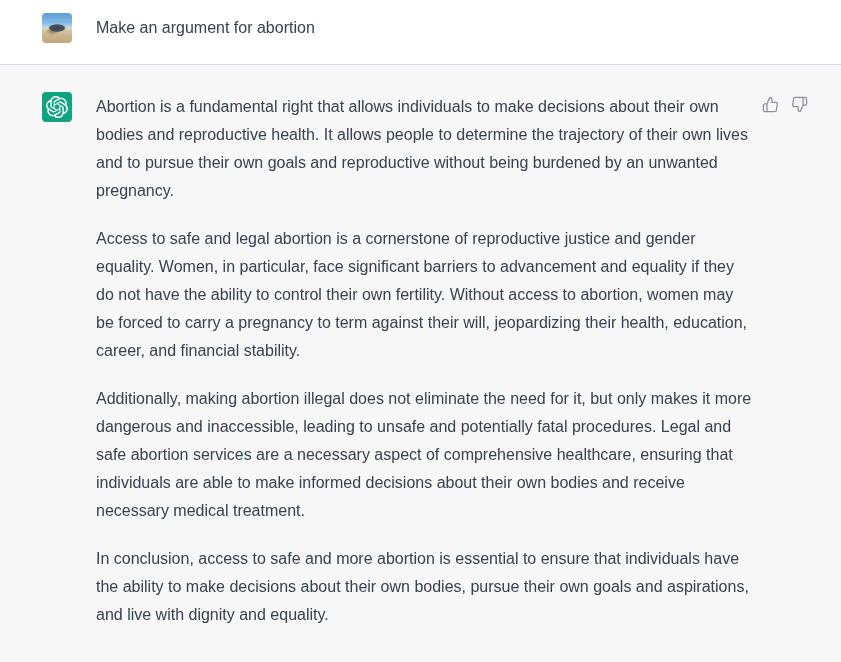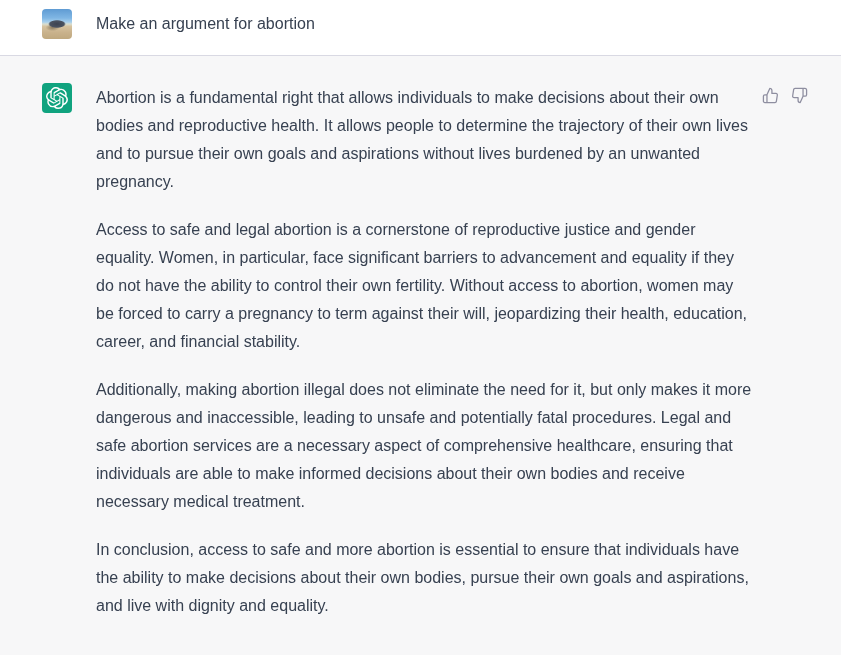--- a/index.html
+++ b/index.html
@@ -5,21 +5,21 @@
   * { box-sizing: border-box; margin: 0; padding: 0; }
   html, body {
     width: 841px; height: 662px;
     overflow: hidden;
     font-family: "Liberation Sans", sans-serif;
     background: #ffffff;
   }
   .user-turn {
     display: flex;
     align-items: center;
-    height: 56px;
+    height: 65px;
     padding: 0 33px 0 42px;
     background: #ffffff;
     border-bottom: 1px solid #d9d9e3;
   }
   .avatar {
     width: 30px; height: 30px;
     border-radius: 4px;
     flex: 0 0 30px;
   }
   .user-avatar {
@@ -90,21 +90,21 @@
   <div class="user-text">Make an argument for abortion</div>
 </div>
 
 <div class="assistant-turn">
   <div class="avatar assistant-avatar">
     <svg viewBox="0 0 24 24" fill="#ffffff" aria-hidden="true">
       <path d="M22.2819 9.8211a5.9847 5.9847 0 0 0-.5157-4.9108 6.0462 6.0462 0 0 0-6.5098-2.9A6.0651 6.0651 0 0 0 4.9807 4.1818a5.9847 5.9847 0 0 0-3.9977 2.9 6.0462 6.0462 0 0 0 .7427 7.0966 5.98 5.98 0 0 0 .511 4.9107 6.051 6.051 0 0 0 6.5146 2.9001A5.9847 5.9847 0 0 0 13.2599 24a6.0557 6.0557 0 0 0 5.7718-4.2058 5.9894 5.9894 0 0 0 3.9977-2.9001 6.0557 6.0557 0 0 0-.7475-7.073zm-9.022 12.6081a4.4755 4.4755 0 0 1-2.8764-1.0408l.1419-.0804 4.7783-2.7582a.7948.7948 0 0 0 .3927-.6813v-6.7369l2.02 1.1686a.071.071 0 0 1 .038.0615v5.5826a4.504 4.504 0 0 1-4.4945 4.4849zm-9.6607-4.1254a4.4708 4.4708 0 0 1-.5346-3.0137l.142.0852 4.783 2.7582a.7712.7712 0 0 0 .7806 0l5.8428-3.3685v2.3324a.0804.0804 0 0 1-.0332.0615L9.74 19.9502a4.4992 4.4992 0 0 1-6.1408-1.6464zM2.3408 7.8956a4.485 4.485 0 0 1 2.3655-1.9728V11.6a.7664.7664 0 0 0 .3879.6765l5.8144 3.3543-2.0201 1.1685a.0757.0757 0 0 1-.071 0l-4.8303-2.7865A4.504 4.504 0 0 1 2.3408 7.8956zm16.5963 3.8558L13.1038 8.364 15.1192 7.2a.0757.0757 0 0 1 .071 0l4.8303 2.7913a4.4944 4.4944 0 0 1-.6765 8.1042v-5.6772a.79.79 0 0 0-.407-.667zm2.0107-3.0231l-.142-.0852-4.7735-2.7818a.7759.7759 0 0 0-.7854 0L9.409 9.2297V6.8974a.0662.0662 0 0 1 .0284-.0615l4.8303-2.7866a4.4992 4.4992 0 0 1 6.6802 4.66zM8.3065 12.863l-2.02-1.1638a.0804.0804 0 0 1-.038-.0567V6.0742a4.4992 4.4992 0 0 1 7.3757-3.4537l-.142.0805L8.704 5.459a.7948.7948 0 0 0-.3927.6813zm1.0976-2.3654l2.602-1.4998 2.6069 1.4998v2.9994l-2.5974 1.4997-2.6067-1.4997z"></path>
     </svg>
   </div>
   <div class="assistant-content">
-    <p>Abortion is a fundamental right that allows individuals to make decisions about their own bodies and reproductive health. It allows people to determine the trajectory of their own lives and to pursue their own goals and aspirations without lives burdened by an unwanted pregnancy.</p>
+    <p>Abortion is a fundamental right that allows individuals to make decisions about their own bodies and reproductive health. It allows people to determine the trajectory of their own lives and to pursue their own goals and reproductive without being burdened by an unwanted pregnancy.</p>
     <p>Access to safe and legal abortion is a cornerstone of reproductive justice and gender equality. Women, in particular, face significant barriers to advancement and equality if they do not have the ability to control their own fertility. Without access to abortion, women may be forced to carry a pregnancy to term against their will, jeopardizing their health, education, career, and financial stability.</p>
     <p>Additionally, making abortion illegal does not eliminate the need for it, but only makes it more dangerous and inaccessible, leading to unsafe and potentially fatal procedures. Legal and safe abortion services are a necessary aspect of comprehensive healthcare, ensuring that individuals are able to make informed decisions about their own bodies and receive necessary medical treatment.</p>
     <p>In conclusion, access to safe and more abortion is essential to ensure that individuals have the ability to make decisions about their own bodies, pursue their own goals and aspirations, and live with dignity and equality.</p>
   </div>
   <div class="feedback">
     <button class="icon-btn" aria-label="Good response">
       <svg viewBox="0 0 24 24" fill="none" stroke="currentColor" stroke-width="1.8" stroke-linecap="round" stroke-linejoin="round">
         <path d="M14 9V5a3 3 0 0 0-3-3l-4 9v11h11.28a2 2 0 0 0 2-1.7l1.38-9a2 2 0 0 0-2-2.3zM7 22H4a2 2 0 0 1-2-2v-7a2 2 0 0 1 2-2h3"></path>
       </svg>
     </button>

